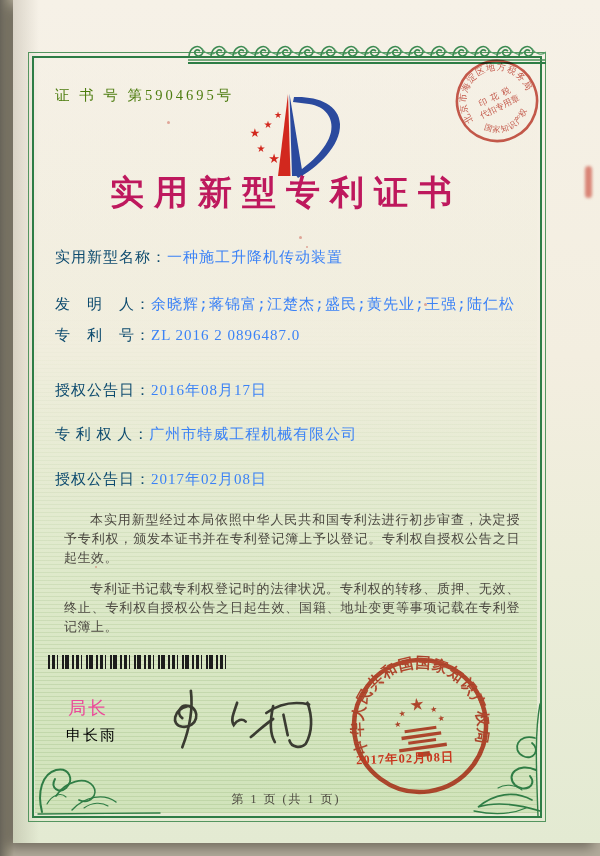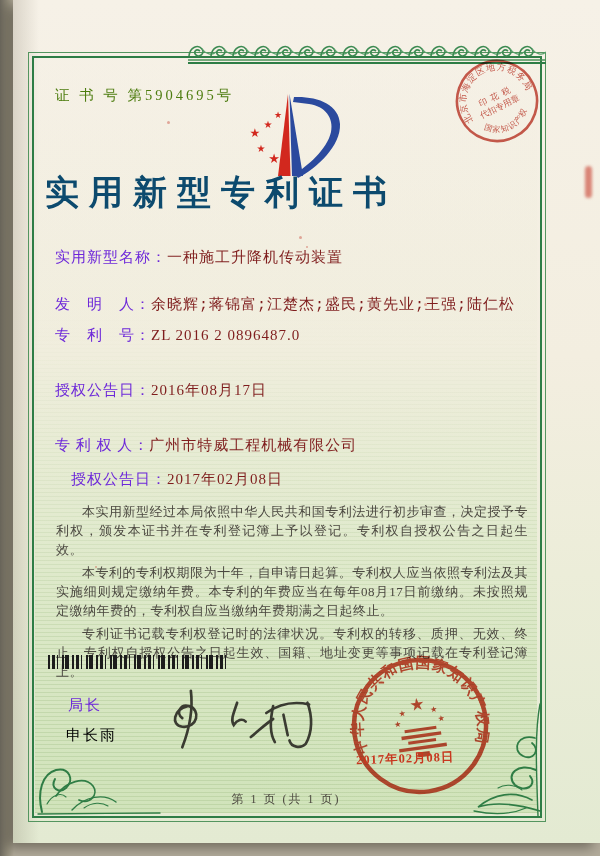--- a/index.html
+++ b/index.html
@@ -34,42 +34,42 @@
   #guilloche{
     left:35px;top:59px;width:502px;height:754px;
     background:repeating-linear-gradient(0deg,rgba(122,163,92,.20) 0 1px,rgba(122,163,92,0) 1px 4px);
     -webkit-mask-image:linear-gradient(180deg,transparent 0%,transparent 34%,rgba(0,0,0,.45) 58%,#000 82%);
     mask-image:linear-gradient(180deg,transparent 0%,transparent 34%,rgba(0,0,0,.45) 58%,#000 82%);
   }
   .cert-number{
     left:55px;top:86px;font-size:14.5px;letter-spacing:3px;color:#4d7c0f;
   }
   .title{
-    left:28px;top:170px;width:516px;text-align:left;
-    font-size:34px;font-weight:700;letter-spacing:10px;color:#0c4a6e;padding-left:17px;
+    left:28px;top:170px;width:516px;text-align:center;
+    font-size:34px;font-weight:700;letter-spacing:10px;color:#be185d;
   }
   .field-row{left:55px;width:470px;font-size:15px;color:#45423a;letter-spacing:1px;white-space:nowrap;}
-  .field-row .lab{color:#6d28d9;}
-  .field-row .val{color:#7f1d1d;}
-  #row0{top:248px;} #row1{top:295px;font-family:Liberation Mono, monospace;} #row2{top:326px;} #row3{top:381px;} #row4{top:425px;margin-top:11px;} #row5{top:470px;margin-left:16px;}
+  .field-row .lab{color:#0c4a6e;}
+  .field-row .val{color:#3b82f6;}
+  #row0{top:248px;} #row1{top:295px;font-family:Liberation Mono, monospace;} #row2{top:326px;} #row3{top:381px;} #row4{top:425px;} #row5{top:470px;}
   .body-text{
     left:52px;top:498px;width:480px;
     font-size:13px;line-height:19px;letter-spacing:.5px;color:#4b4840;text-align:justify;
   }
-  .body-text p{margin:4px;text-indent:2em;}
+  .body-text p{margin:12px;text-indent:2em;}
   #barcode{
     left:48px;top:655px;width:179px;height:14px;
     background:repeating-linear-gradient(90deg,
       #1c1c1c 0 2px,transparent 2px 4px,
       #1c1c1c 4px 7px,transparent 7px 9px,
       #1c1c1c 9px 10px,transparent 10px 14px,
       #1c1c1c 14px 16px,transparent 16px 17px,
       #1c1c1c 17px 21px,transparent 21px 24px);
   }
-  .director-title{left:68px;top:696px;font-size:15px;letter-spacing:2px;color:#6d28d9;font-family:Liberation Mono, monospace;}
+  .director-title{left:68px;top:696px;font-size:18px;letter-spacing:2px;color:#ec4899;font-family:Liberation Mono, monospace;}
   .director-name{left:66px;top:726px;font-size:15px;letter-spacing:2px;color:#000000;}
   .seal-date{
     left:356px;top:750px;width:130px;font-size:12.5px;letter-spacing:1px;
     color:#c8371f;z-index:6;transform:rotate(-2deg);font-weight:700;
   }
   .footer{
     left:28px;top:791px;width:516px;text-align:center;
     font-size:12px;letter-spacing:2px;color:#4a473e;
   }
   .dot{border-radius:50%;background:rgba(200,75,60,.45);}
@@ -185,21 +185,20 @@
 </div>
 <div class="abs field-row" id="row4">
   <span class="lab">专 利 权 人：</span><span class="val">广州市特威工程机械有限公司</span>
 </div>
 <div class="abs field-row" id="row5">
   <span class="lab">授权公告日：</span><span class="val">2017年02月08日</span>
 </div>
 
 <div class="abs body-text">
   <p>本实用新型经过本局依照中华人民共和国专利法进行初步审查，决定授予专利权，颁发本证书并在专利登记簿上予以登记。专利权自授权公告之日起生效。</p>
-  <p>本专利的专利权期限为十年，自申请日起算。专利权人应当依照专利法及其实施细则规定缴纳年费。本专利的年费应当在每年08月17日前缴纳。未按照规定缴纳年费的，专利权自应当缴纳年费期满之日起终止。</p>
   <p>专利证书记载专利权登记时的法律状况。专利权的转移、质押、无效、终止、专利权自授权公告之日起生效、国籍、地址变更等事项记载在专利登记簿上。</p>
 </div>
 
 <div class="abs" id="barcode"></div>
 
 <div class="abs director-title">局长</div>
 <div class="abs director-name">申长雨</div>
 
 <svg class="abs" style="left:148px;top:676px;" width="180" height="86" viewBox="0 0 210 90">
   <g fill="none" stroke="#26251f" stroke-width="3.1" stroke-linecap="round" opacity=".88">

